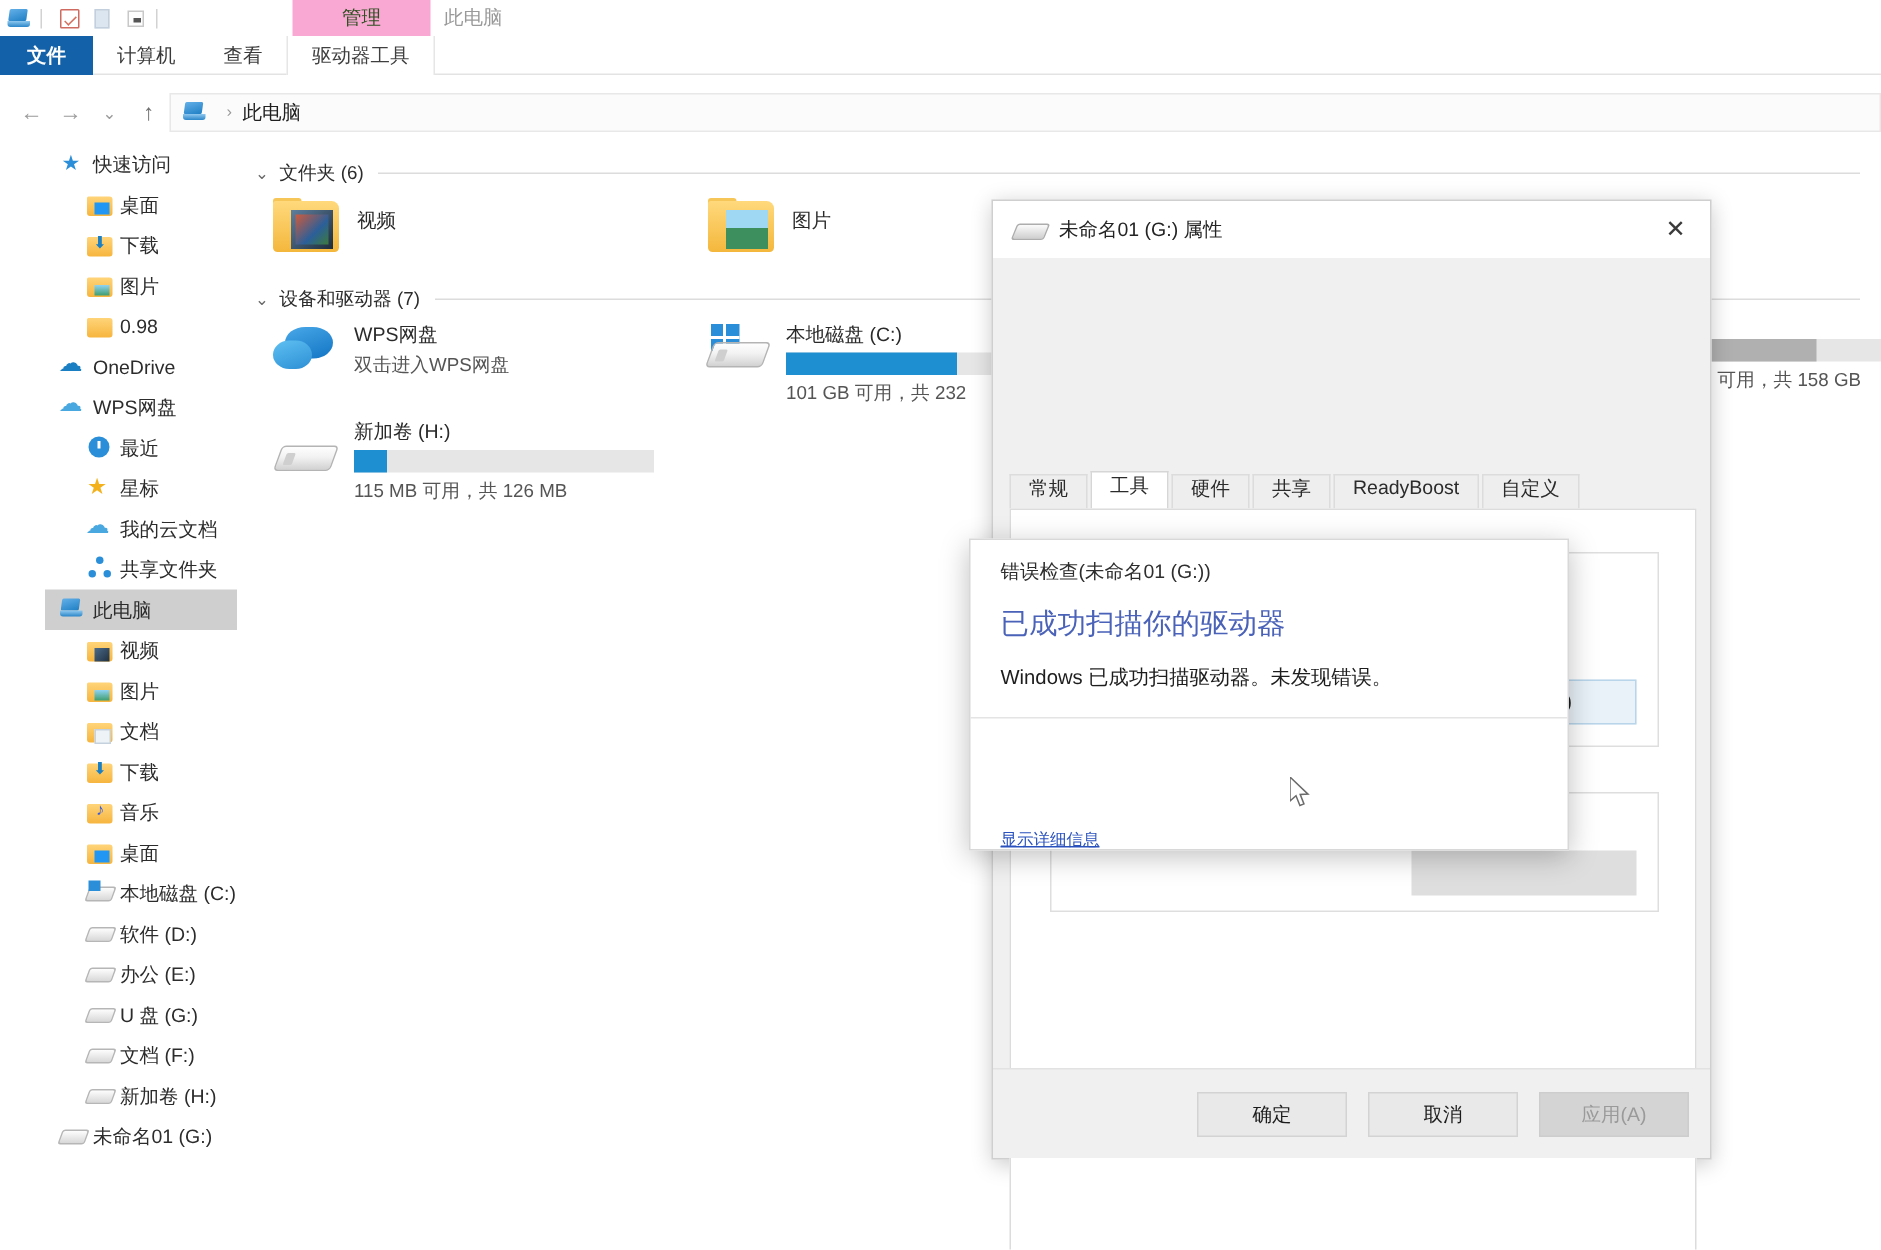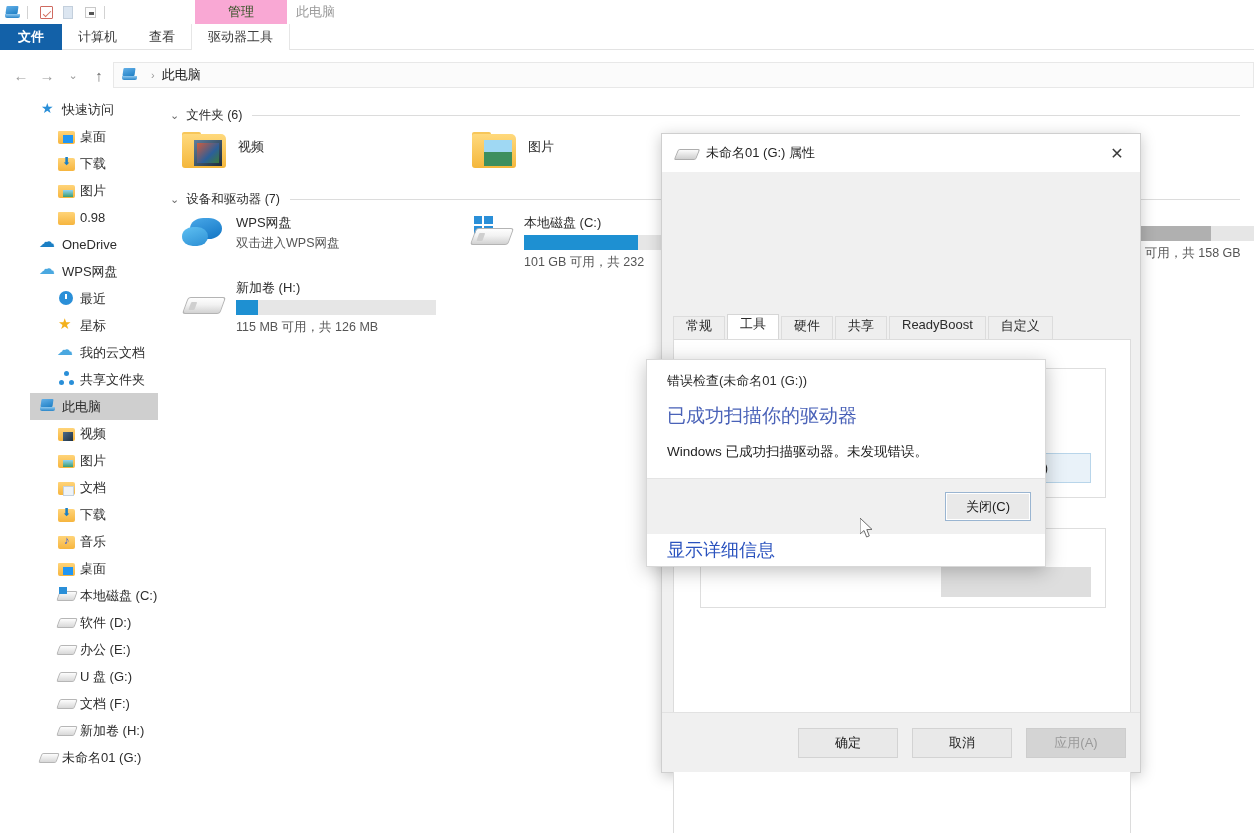--- a/index.html
+++ b/index.html
@@ -139,21 +139,21 @@
   .fbtn.disabled { background:#d4d4d4; border-color:#cdcdcd; color:#9a9a9a; }
 
   
   #errdlg { position:absolute; left:646px; top:359px; width:400px; height:208px; background:#ffffff; border:1px solid #d8d8d8; box-shadow:0 4px 18px rgba(0,0,0,.25); }
   #err-caption { position:absolute; left:20px; top:12px; font-size:13px; color:#2e2e2e; }
   #err-heading { position:absolute; left:20px; top:43px; font-size:19px; color:#4a62b8; }
   #err-body { position:absolute; left:20px; top:83px; font-size:13.5px; color:#1d1d1d; }
   #err-sep { position:absolute; left:0; top:118px; width:398px; height:1px; background:#e4e4e4; }
   #err-btnbar { position:absolute; left:0; top:119px; width:398px; height:55px; background:#f0f0f0; }
   #err-close-btn { position:absolute; right:14px; top:13px; width:86px; height:29px; display:flex; align-items:center; justify-content:center; font-size:13px; background:#e9e9e9; border:1px solid #9ab5d1; box-shadow:0 0 0 1px #ffffff inset; color:#1c1c1c; }
-  #err-details { position:absolute; left:20px; top:178px; font-size:18px; color:#2a52be; }
+  #err-details { position:absolute; left:20px; top:192px; font-size:11px; color:#2a52be; text-decoration:underline; }
   #cursor { position:absolute; left:860px; top:518px; width:14px; height:20px; }
   #cursor svg { display:block; }
 </style>
 </head>
 <body>
 
 <div id="qat-bar">
   <div class="qat-ico">
       <span class="pc-glyph"></span>
     </div>
@@ -454,25 +454,20 @@
         <span>应用(A)</span>
       </div>
   </div>
 </div>
 
 <div id="errdlg">
   <div id="err-caption">错误检查(未命名01 (G:))</div>
   <div id="err-heading">已成功扫描你的驱动器</div>
   <div id="err-body">Windows 已成功扫描驱动器。未发现错误。</div>
   <div id="err-sep"></div>
-  <div id="err-btnbar">
-    <div id="err-close-btn">
-        <span>关闭(C)</span>
-      </div>
-  </div>
   <div id="err-details">显示详细信息</div>
 </div>
 
 <div id="cursor">
   <svg width="14" height="21" viewBox="0 0 14 21">
     <polygon points="0,0 0,16 4,12.5 6.6,19 9.3,17.9 6.8,11.6 12,11.4" fill="#ffffff" stroke="#6b6b6b" stroke-width="1"></polygon>
   </svg>
 </div>
 
 </body></html>

